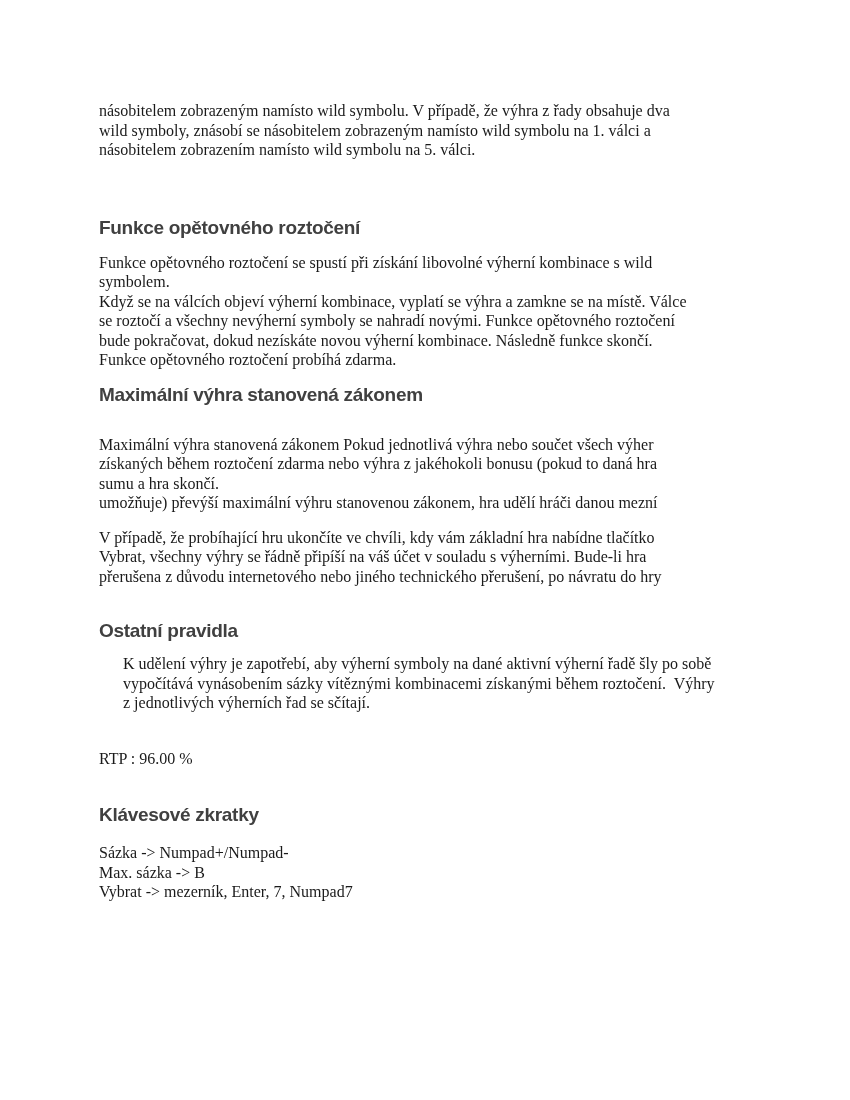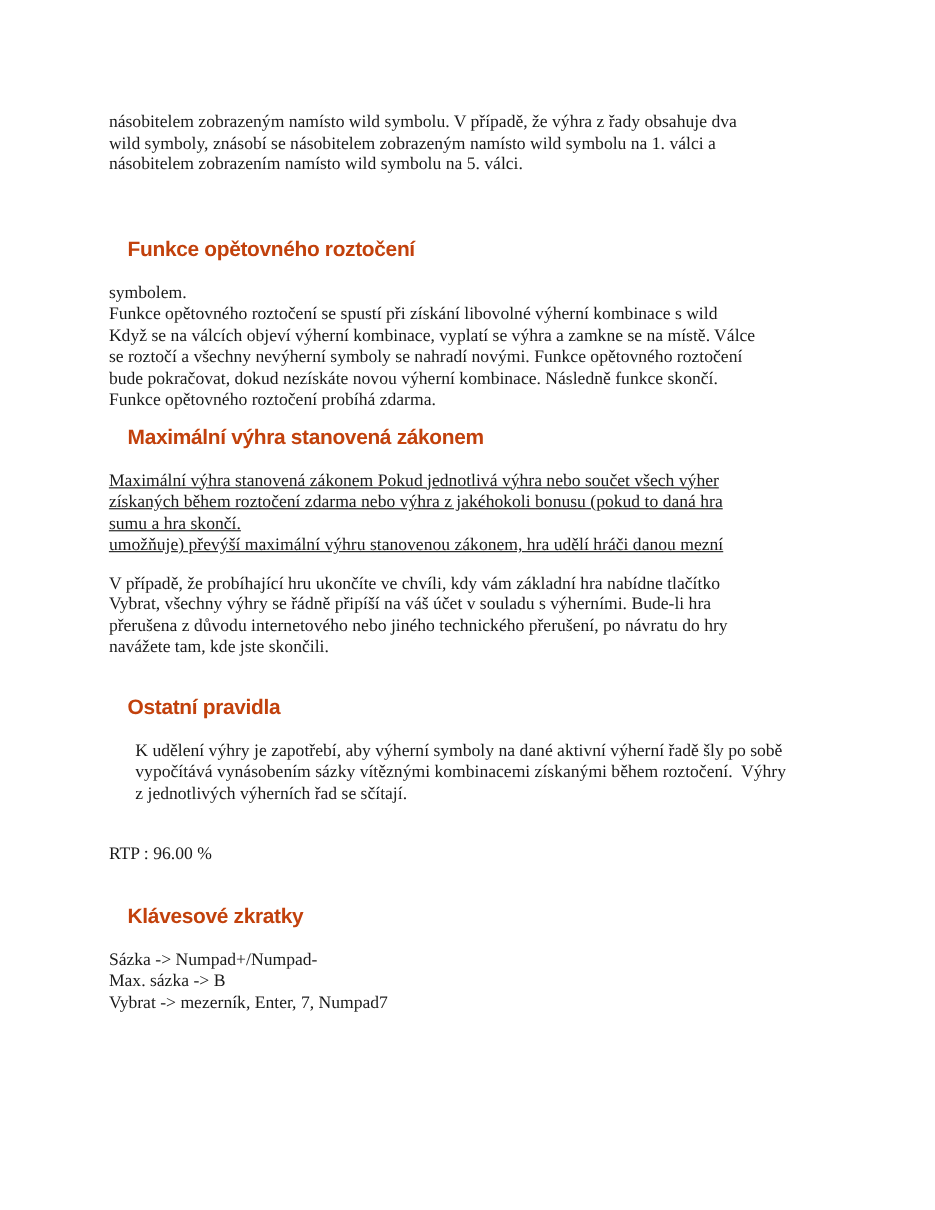--- a/index.html
+++ b/index.html
@@ -26,28 +26,28 @@
   }
   .para .line {
     white-space: pre;
   }
   .heading {
     font-family: "Liberation Sans", "DejaVu Sans", sans-serif;
     font-weight: 700;
     font-size: 19px;
     line-height: 24px;
     letter-spacing: -0.3px;
-    color: #c2410c;
-    margin: 17px;
+    color: #404040;
+    margin: 0;
   }
   
   .h-funkce   { margin-top: 56px; }
   .p-funkce   { margin-top: 13px; }
   .h-max      { margin-top: 13px; }
-  .p-max      { margin-top: 10px; text-decoration: underline; }
+  .p-max      { margin-top: 28px; }
   .h-obnoveni { margin-top: 37px; }
   .p-obnoveni { margin-top: 15px; }
   .h-ostatni  { margin-top: 33px; }
   .p-ostatni  { margin-top: 11px; margin-left: 24px; }
   .rtp        { margin-top: 36px; }
   .h-zkratky  { margin-top: 35px; }
   .p-zkratky  { margin-top: 16px; }
 </style>
 </head>
 <body>
@@ -55,41 +55,40 @@
 <div class="page">
 
   <div class="para p-intro">
       <div class="line">násobitelem zobrazeným namísto wild symbolu. V případě, že výhra z řady obsahuje dva</div>
       <div class="line">wild symboly, znásobí se násobitelem zobrazeným namísto wild symbolu na 1. válci a</div>
       <div class="line">násobitelem zobrazením namísto wild symbolu na 5. válci.</div>
     </div>
 
   <h2 class="heading h-funkce">Funkce opětovného roztočení</h2>
   <div class="para p-funkce">
+      <div class="line">Funkce opětovného roztočení se spustí při získání libovolné výherní kombinace s wild</div>
       <div class="line">symbolem.</div>
-      <div class="line">Funkce opětovného roztočení se spustí při získání libovolné výherní kombinace s wild</div>
       <div class="line">Když se na válcích objeví výherní kombinace, vyplatí se výhra a zamkne se na místě. Válce</div>
       <div class="line">se roztočí a všechny nevýherní symboly se nahradí novými. Funkce opětovného roztočení</div>
       <div class="line">bude pokračovat, dokud nezískáte novou výherní kombinace. Následně funkce skončí.</div>
       <div class="line">Funkce opětovného roztočení probíhá zdarma.</div>
     </div>
 
   <h2 class="heading h-max">Maximální výhra stanovená zákonem</h2>
   <div class="para p-max">
       <div class="line">Maximální výhra stanovená zákonem Pokud jednotlivá výhra nebo součet všech výher</div>
       <div class="line">získaných během roztočení zdarma nebo výhra z jakéhokoli bonusu (pokud to daná hra</div>
       <div class="line">sumu a hra skončí.</div>
       <div class="line">umožňuje) převýší maximální výhru stanovenou zákonem, hra udělí hráči danou mezní</div>
     </div>
 
   <div class="para p-obnoveni">
       <div class="line">V případě, že probíhající hru ukončíte ve chvíli, kdy vám základní hra nabídne tlačítko</div>
       <div class="line">Vybrat, všechny výhry se řádně připíší na váš účet v souladu s výherními. Bude-li hra</div>
       <div class="line">přerušena z důvodu internetového nebo jiného technického přerušení, po návratu do hry</div>
-      <div class="line">navážete tam, kde jste skončili.</div>
     </div>
 
   <h2 class="heading h-ostatni">Ostatní pravidla</h2>
   <div class="para p-ostatni">
       <div class="line">K udělení výhry je zapotřebí, aby výherní symboly na dané aktivní výherní řadě šly po sobě</div>
       <div class="line">vypočítává vynásobením sázky vítěznými kombinacemi získanými během roztočení.  Výhry</div>
       <div class="line">z jednotlivých výherních řad se sčítají.</div>
     </div>
 
   <div class="para rtp">RTP : 96.00 %</div>

